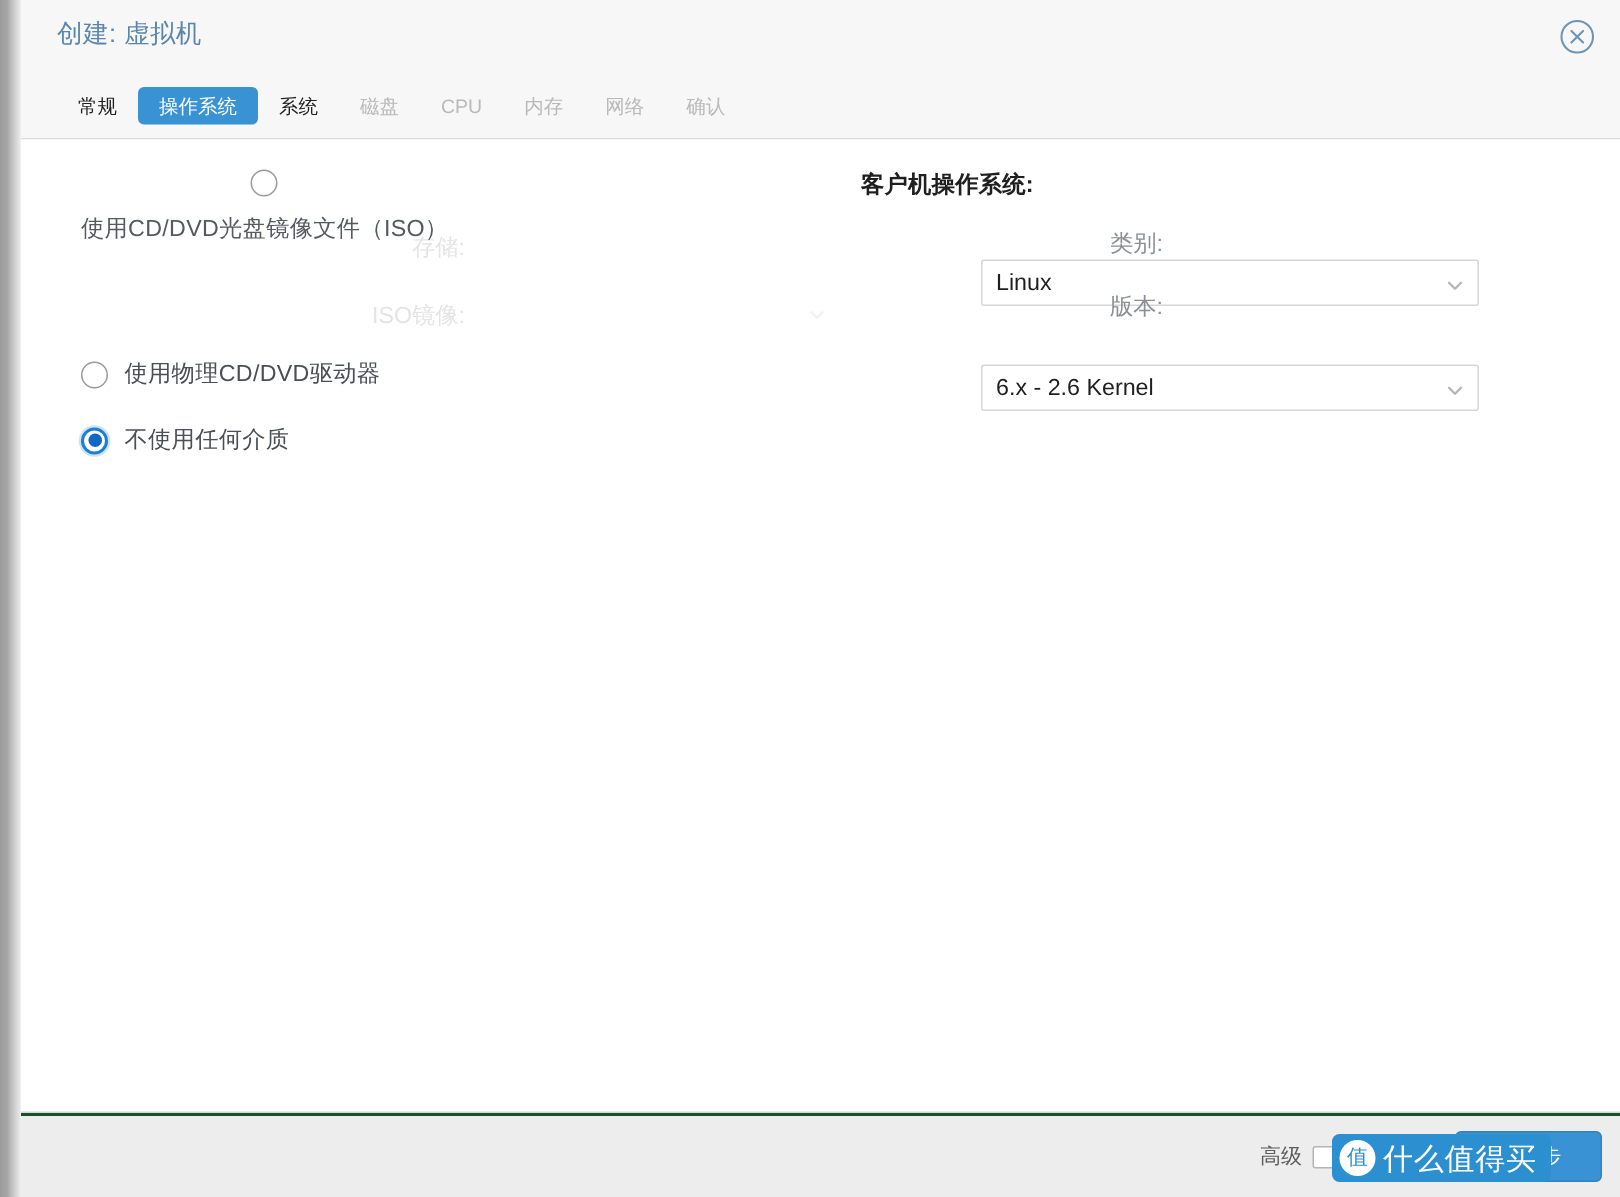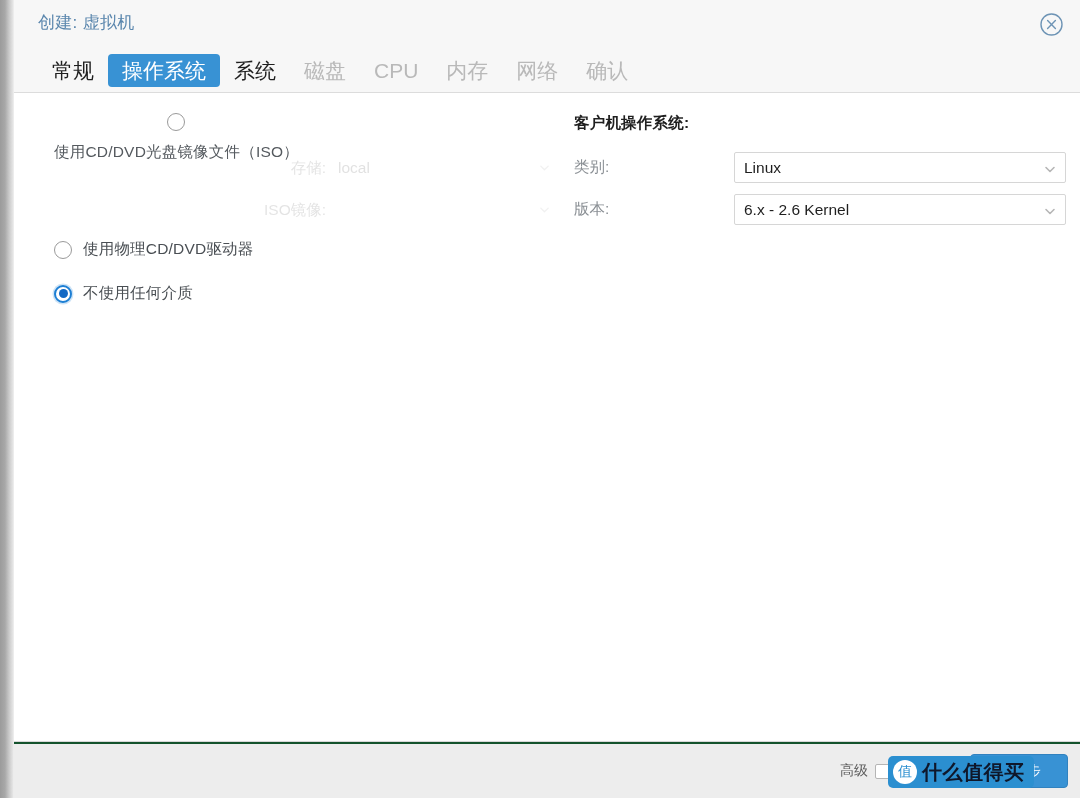--- a/index.html
+++ b/index.html
@@ -67,21 +67,21 @@
     height: 45px;
     background: #f7f7f7;
     border-bottom: 1px solid #dcdcdc;
     display: flex;
     align-items: center;
     padding-left: 24px;
     gap: 0px;
     flex: 0 0 auto;
   }
   .tab {
-    font-size: 21px;
+    font-size: 13px;
     color: #1f1f1f;
     padding: 6px 14px;
     border-radius: 4px;
     cursor: pointer;
     white-space: nowrap;
     line-height: 1;
   }
   .tab.active {
     background: #3892d4;
     color: #ffffff;
@@ -150,21 +150,21 @@
     display: flex;
     align-items: center;
     opacity: .16;
     pointer-events: none;
   }
   .iso-field.f1 { top: 62px; left: 16px; width: 500px; }
   .iso-field.f2 { top: 104px; left: 16px; width: 500px; }
   .iso-lbl {
     width: 284px;
     text-align: right;
-    padding-right: 12px;
+    padding-right: 28px;
     font-size: 15.5px;
     color: #5a5a5a;
     white-space: nowrap;
   }
   .iso-ctl {
     position: relative;
     flex: 1 1 auto;
     height: 26px;
     font-size: 15.5px;
     color: #4a4a4a;
@@ -187,20 +187,21 @@
     color: #1f1f1f;
     letter-spacing: .2px;
     white-space: nowrap;
   }
   .form-row {
     position: absolute;
     left: 0;
     display: flex;
     align-items: center;
     width: 492px;
+    flex-direction: column;
   }
   .form-row.g1 { top: 59px; }
   .form-row.g2 { top: 101px; gap: 28px; }
   .form-lbl {
     width: 160px;
     font-size: 15.5px;
     color: #8a8f94;
     white-space: nowrap;
   }
   .select {
@@ -310,22 +311,22 @@
     background: #ffffff;
     color: #2b8fd0;
     font-size: 14px;
     display: flex;
     align-items: center;
     justify-content: center;
     flex: 0 0 auto;
   }
   .wm-badge-text {
     font-size: 20px;
-    color: #0f172a;
-    font-weight: bold;
+    color: #ffffff;
+    font-weight: normal;
     white-space: nowrap;
     letter-spacing: .5px;
   }
 </style>
 </head>
 <body>
 
 <div id="app-frame">
 
   <div class="left-edge"></div>
@@ -357,28 +358,20 @@
 
       <div class="media-col">
 
         <div class="radio-row r1">
           <span class="radio"></span>
           <span class="radio-label">使用CD/DVD光盘镜像文件（ISO）</span>
         </div>
 
         <div class="iso-field f1">
           <span class="iso-lbl">存储:</span>
-          <span class="iso-ctl">
-            <span>local</span>
-            <span class="caret">
-              <svg width="11" height="11" viewBox="0 0 12 12">
-                  <path d="M2 4.5 L6 8.5 L10 4.5" fill="none" stroke="#a9a9a9" stroke-width="1.5" stroke-linecap="round" stroke-linejoin="round"></path>
-                </svg>
-            </span>
-          </span>
         </div>
 
         <div class="iso-field f2">
           <span class="iso-lbl">ISO镜像:</span>
           <span class="iso-ctl">
             <span></span>
             <span class="caret">
               <svg width="11" height="11" viewBox="0 0 12 12">
                   <path d="M2 4.5 L6 8.5 L10 4.5" fill="none" stroke="#a9a9a9" stroke-width="1.5" stroke-linecap="round" stroke-linejoin="round"></path>
                 </svg>

